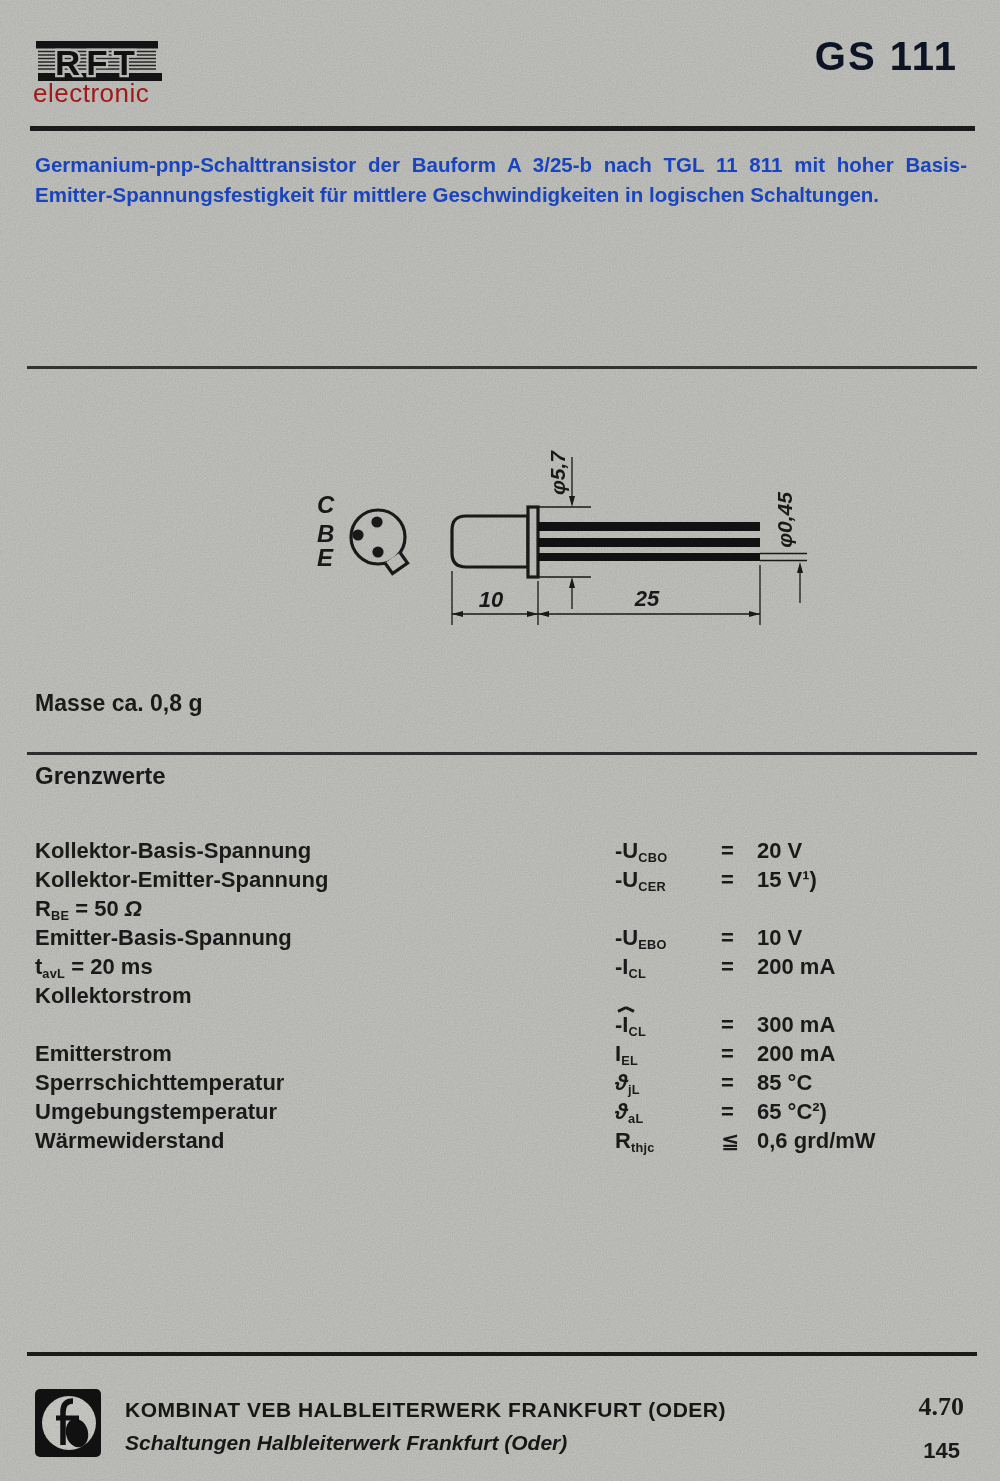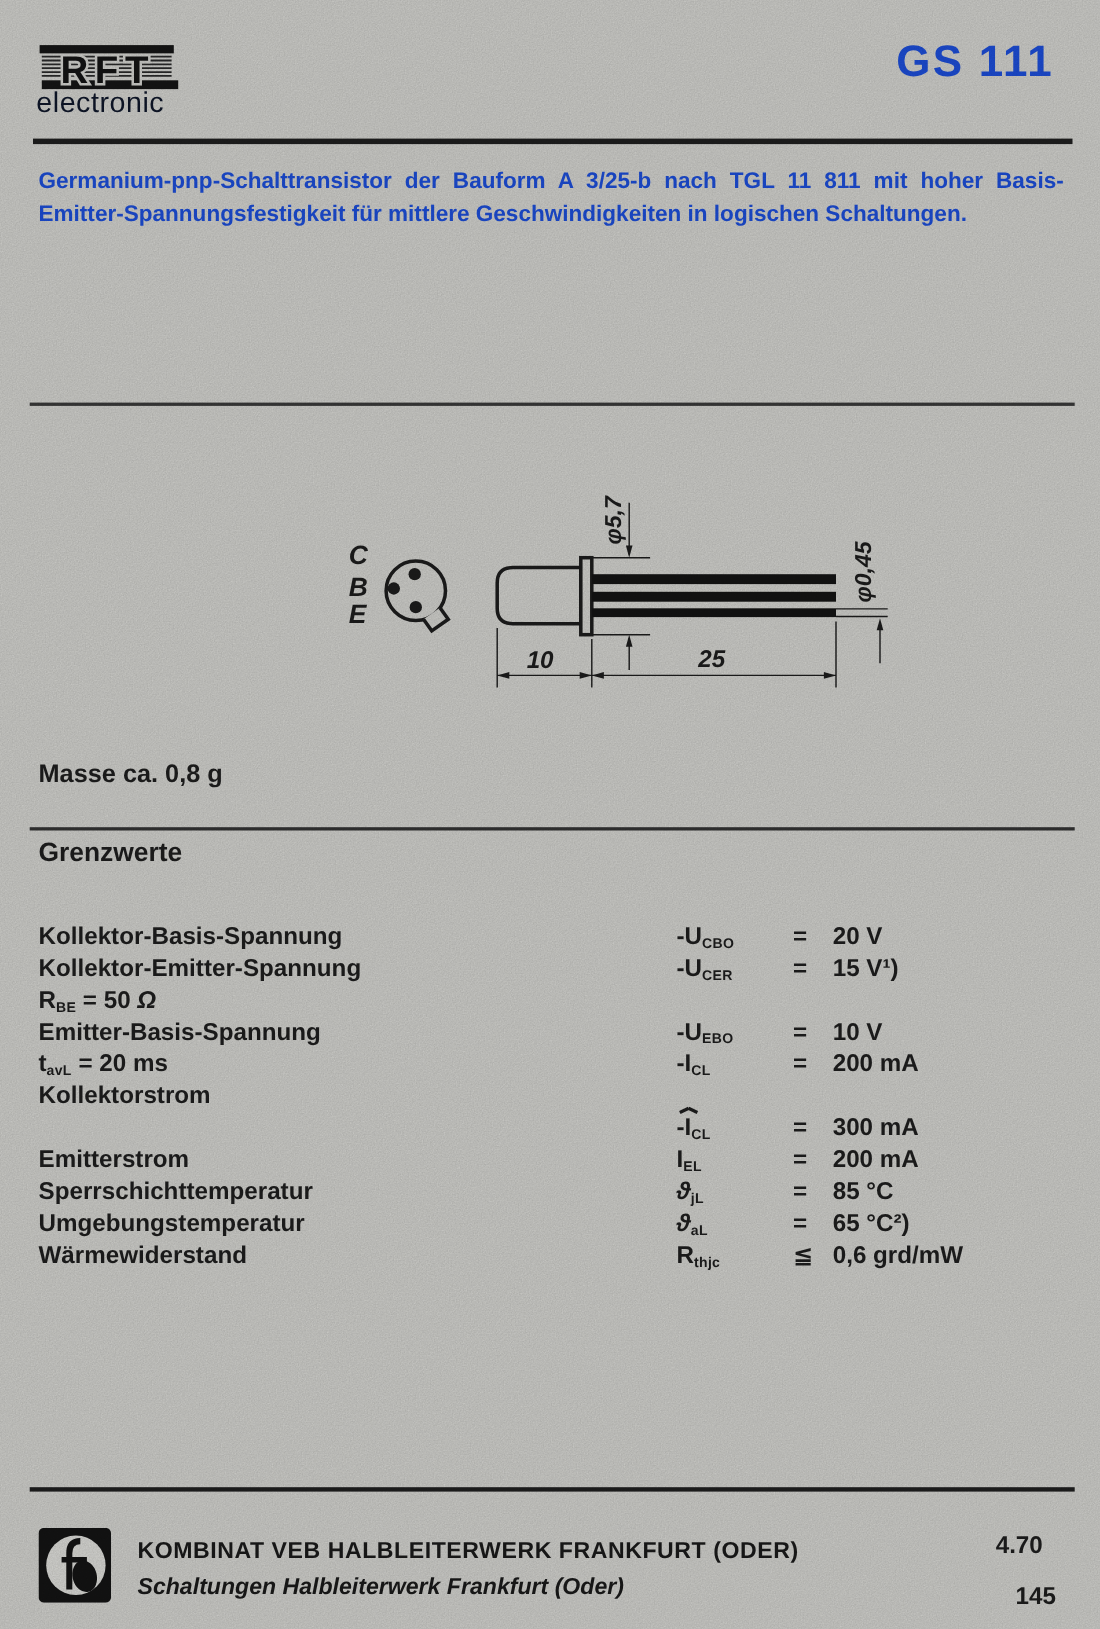--- a/index.html
+++ b/index.html
@@ -11,25 +11,25 @@
     font-family: "Liberation Sans", "DejaVu Sans", sans-serif;
     color: #1e1e1e;
     overflow: hidden;
   }
   .noise { position:absolute; inset:0; width:100%; height:100%; pointer-events:none; }
 
   
   .rft-logo { position:absolute; left:34px; top:38px; }
   .electronic {
     position:absolute; left:33px; top:78px;
-    font-size:26px; font-weight:400; letter-spacing:0.5px; color:#0f172a;
+    font-size:26px; font-weight:400; letter-spacing:0.5px; color:#b91c1c;
   }
   .part-number {
     position:absolute; right:42px; top:34px;
-    font-size:40px; font-weight:700; letter-spacing:2px; color:#1d4ed8;
+    font-size:40px; font-weight:700; letter-spacing:2px; color:#0f172a;
   }
 
   .rule { position:absolute; background:#1f1f1f; }
   .rule-1 { left:30px; top:126px; width:945px; height:4.5px; }
   .rule-2 { left:27px; top:366px; width:950px; height:3px; background:#3a3a3a; }
   .rule-3 { left:27px; top:752px; width:950px; height:3px; background:#333; }
   .rule-4 { left:27px; top:1352px; width:950px; height:4px; }
 
   .description {
     position:absolute; left:35px; top:150px; width:932px;
@@ -61,21 +61,21 @@
   
   .footer-logo { position:absolute; left:35px; top:1389px; }
   .company-1 {
     position:absolute; left:125px; top:1398px;
     font-size:21px; font-weight:700; letter-spacing:0.5px; color:#1a1a1a;
   }
   .company-2 {
     position:absolute; left:125px; top:1431px;
     font-size:21px; font-weight:700; font-style:italic; color:#1a1a1a;
   }
-  .doc-date { position:absolute; right:52px; top:1392px; font-size:22px; font-weight:700; }
+  .doc-date { position:absolute; right:36px; top:1392px; font-size:26px; font-weight:700;font-family:Liberation Serif, serif; }
   .doc-page { position:absolute; right:40px; top:1438px; font-size:22px; font-weight:700;text-align:center; }
 </style>
 </head>
 <body>
 
 <div class="page">
 
   <svg class="rft-logo" width="132" height="56" viewBox="0 0 132 56">
     <rect x="2" y="3" width="122" height="7.5" fill="#161616"></rect>
     <rect x="4" y="35" width="124" height="8" fill="#161616"></rect>

